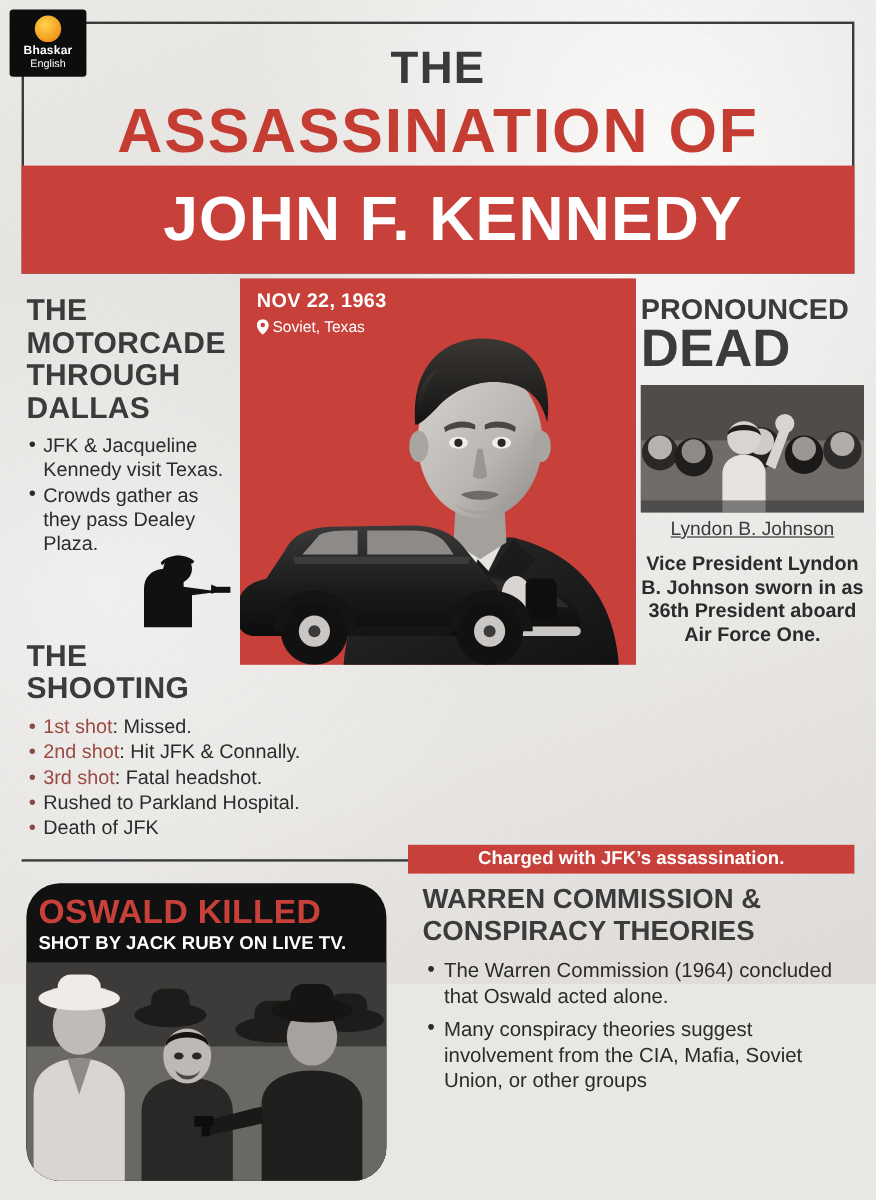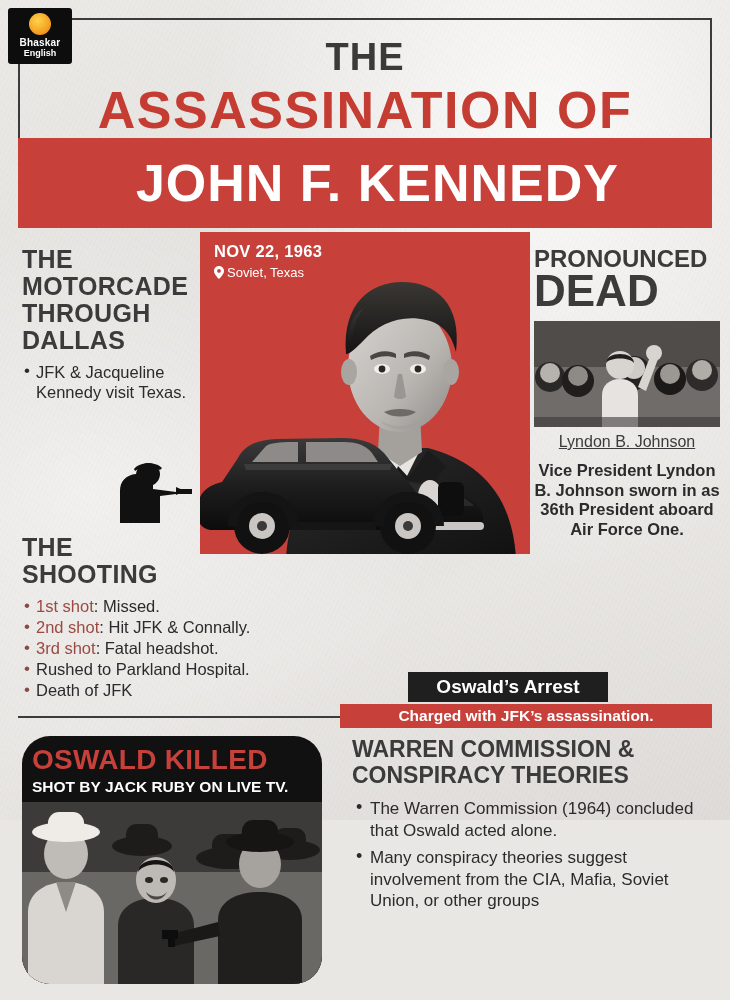--- a/index.html
+++ b/index.html
@@ -38,21 +38,21 @@
     display: flex; flex-direction: column;
     align-items: center; justify-content: flex-end;
     padding-bottom: 5px;
   }
   .logo-dot {
     width: 22px; height: 22px; border-radius: 50%;
     background: radial-gradient(circle at 40% 35%, #ffd24d 0%, #f5a623 55%, #e8761b 100%);
     margin-bottom: 3px;
   }
   .logo-t1 { color: #fff; font-size: 10px; font-weight: bold; line-height: 10px; letter-spacing: .2px;}
-  .logo-t2 { color: #fff; font-size: 9px; font-weight: bold; line-height: 11px;}
+  .logo-t2 { color: #fff; font-size: 9px; font-weight: normal; line-height: 11px;}
 
   
   .header-box {
     position: absolute; left: 18px; top: 18px;
     width: 694px; height: 210px;
     border: 2px solid #3b3b3b;
   }
   .the-word {
     position: absolute; left: 0; right: 0; top: 16px;
     text-align: center;
@@ -207,20 +207,21 @@
     <div class="assassination">ASSASSINATION OF</div>
   </div>
   <div class="red-band">
     <div class="name">JOHN F. KENNEDY</div>
   </div>
 
   <div class="left-col">
     <div class="sec-title">THE MOTORCADE THROUGH DALLAS</div>
     <ul class="bullets">
       <li>JFK &amp; Jacqueline Kennedy visit Texas.</li>
+      <li>Crowds gather as they pass Dealey Plaza.</li>
     </ul>
 
     <svg class="shooter" viewBox="0 0 110 62">
       <path fill="#111" d="M30 62 L30 30 C30 20 36 14 46 13 C47 6 52 2 58 2 C65 2 70 7 70 13
         C70 18 67 22 63 24 L63 28 L86 31 L86 26 L95 30 L86 34 L86 33 L70 35 L70 62 Z"></path>
       <rect x="86" y="28" width="16" height="5" fill="#111"></rect>
       <path fill="#111" d="M44 8 C49 1 66 0 72 7 L70 9 C62 4 51 5 45 10 Z"></path>
     </svg>
 
     <div class="sec-title shoot-title">THE SHOOTING</div>
@@ -358,21 +359,20 @@
         <circle cx="120" cy="32" r="8" fill="#d8d4d0"></circle>
         <rect x="0" y="96" width="186" height="10" fill="#3b3938" opacity=".6"></rect>
       </svg>
     </div>
 
     <div class="lbj-caption">Lyndon B. Johnson</div>
     <div class="lbj-body">Vice President Lyndon B. Johnson sworn in as 36th President aboard Air Force One.</div>
   </div>
 
   <div class="divider"></div>
-  <div class="arrest-tab">Oswald’s Arrest</div>
   <div class="arrest-bar">Charged with JFK’s assassination.</div>
 
   <div class="oswald-card">
     <div class="osw-head">
       <div class="osw-h1">OSWALD KILLED</div>
       <div class="osw-h2">SHOT BY JACK RUBY ON LIVE TV.</div>
     </div>
     <div class="osw-photo">
       <svg viewBox="0 0 300 185" width="300" height="185">
         <rect width="300" height="185" fill="#6a6865"></rect>

